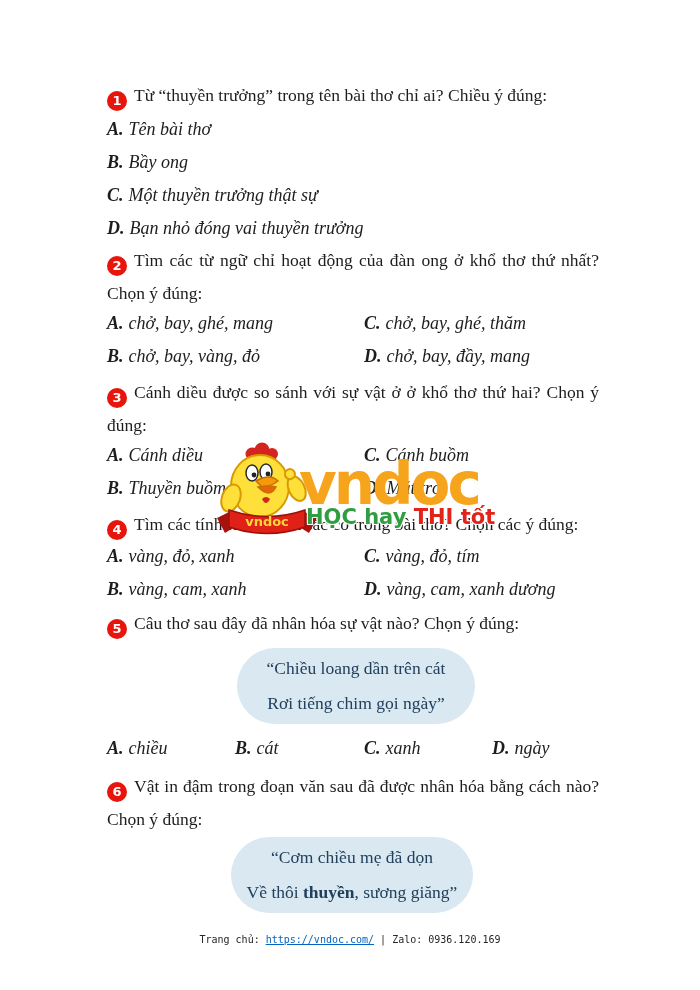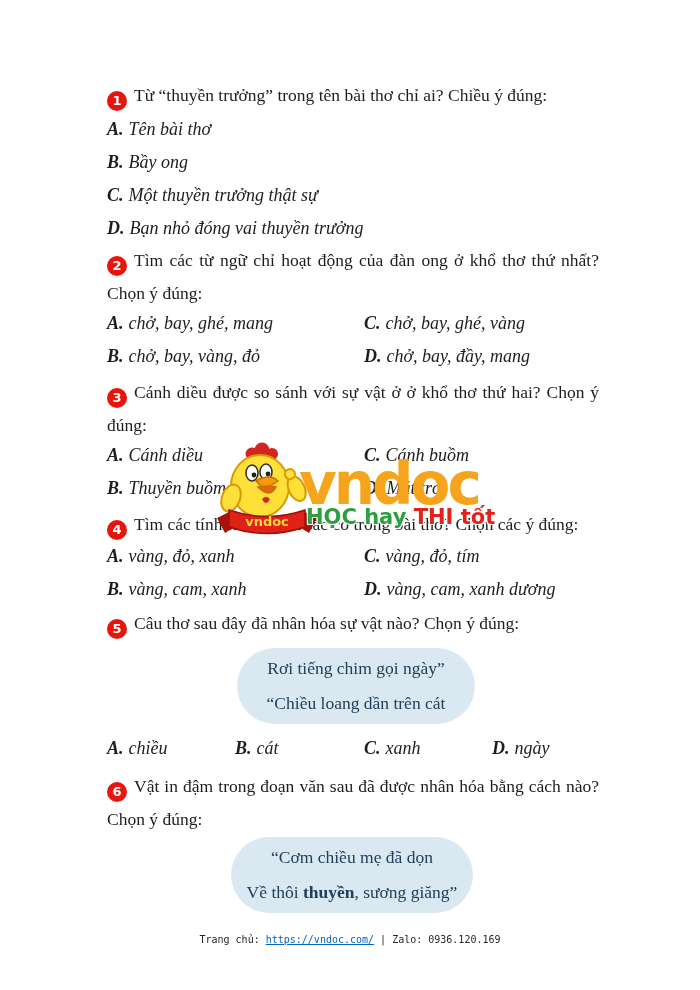--- a/index.html
+++ b/index.html
@@ -68,21 +68,21 @@
   </div>
   <div class="optline" style="top:217px">
     <span class="opt"><b>D.</b><span>Bạn nhỏ đóng vai thuyền trưởng</span></span>
   </div>
 
   <div class="qblock" style="top:244px">
     <span class="badge">2</span><span>Tìm các từ ngữ chỉ hoạt động của đàn ong ở khổ thơ thứ nhất? Chọn ý đúng:</span>
   </div>
   <div class="optline" style="top:312px">
     <span class="opt c0"><b>A.</b><span>chở, bay, ghé, mang</span></span>
-    <span class="opt col2"><b>C.</b><span>chở, bay, ghé, vàng</span></span>
+    <span class="opt col2"><b>C.</b><span>chở, bay, ghé, thăm</span></span>
   </div>
   <div class="optline" style="top:345px">
     <span class="opt c0"><b>B.</b><span>chở, bay, vàng, đỏ</span></span>
     <span class="opt col2"><b>D.</b><span>chở, bay, đầy, mang</span></span>
   </div>
 
   <div class="qblock" style="top:376px">
     <span class="badge">3</span><span>Cánh diều được so sánh với sự vật ở ở khổ thơ thứ hai? Chọn ý đúng:</span>
   </div>
   <div class="optline" style="top:444px">
@@ -104,22 +104,22 @@
   <div class="optline" style="top:578px">
     <span class="opt c0"><b>B.</b><span>vàng, cam, xanh</span></span>
     <span class="opt col2"><b>D.</b><span>vàng, cam, xanh dương</span></span>
   </div>
 
   <div class="qblock" style="top:607px">
     <span class="badge">5</span><span>Câu thơ sau đây đã nhân hóa sự vật nào? Chọn ý đúng:</span>
   </div>
 
   <div class="quote quote1">
+    <div>“Chiều loang dần trên cát</div>
     <div>Rơi tiếng chim gọi ngày”</div>
-    <div>“Chiều loang dần trên cát</div>
   </div>
 
   <div class="optline" style="top:737px">
     <span class="opt c0"><b>A.</b><span>chiều</span></span>
     <span class="opt c1"><b>B.</b><span>cát</span></span>
     <span class="opt c2"><b>C.</b><span>xanh</span></span>
     <span class="opt c3"><b>D.</b><span>ngày</span></span>
   </div>
 
   <div class="qblock" style="top:770px">

